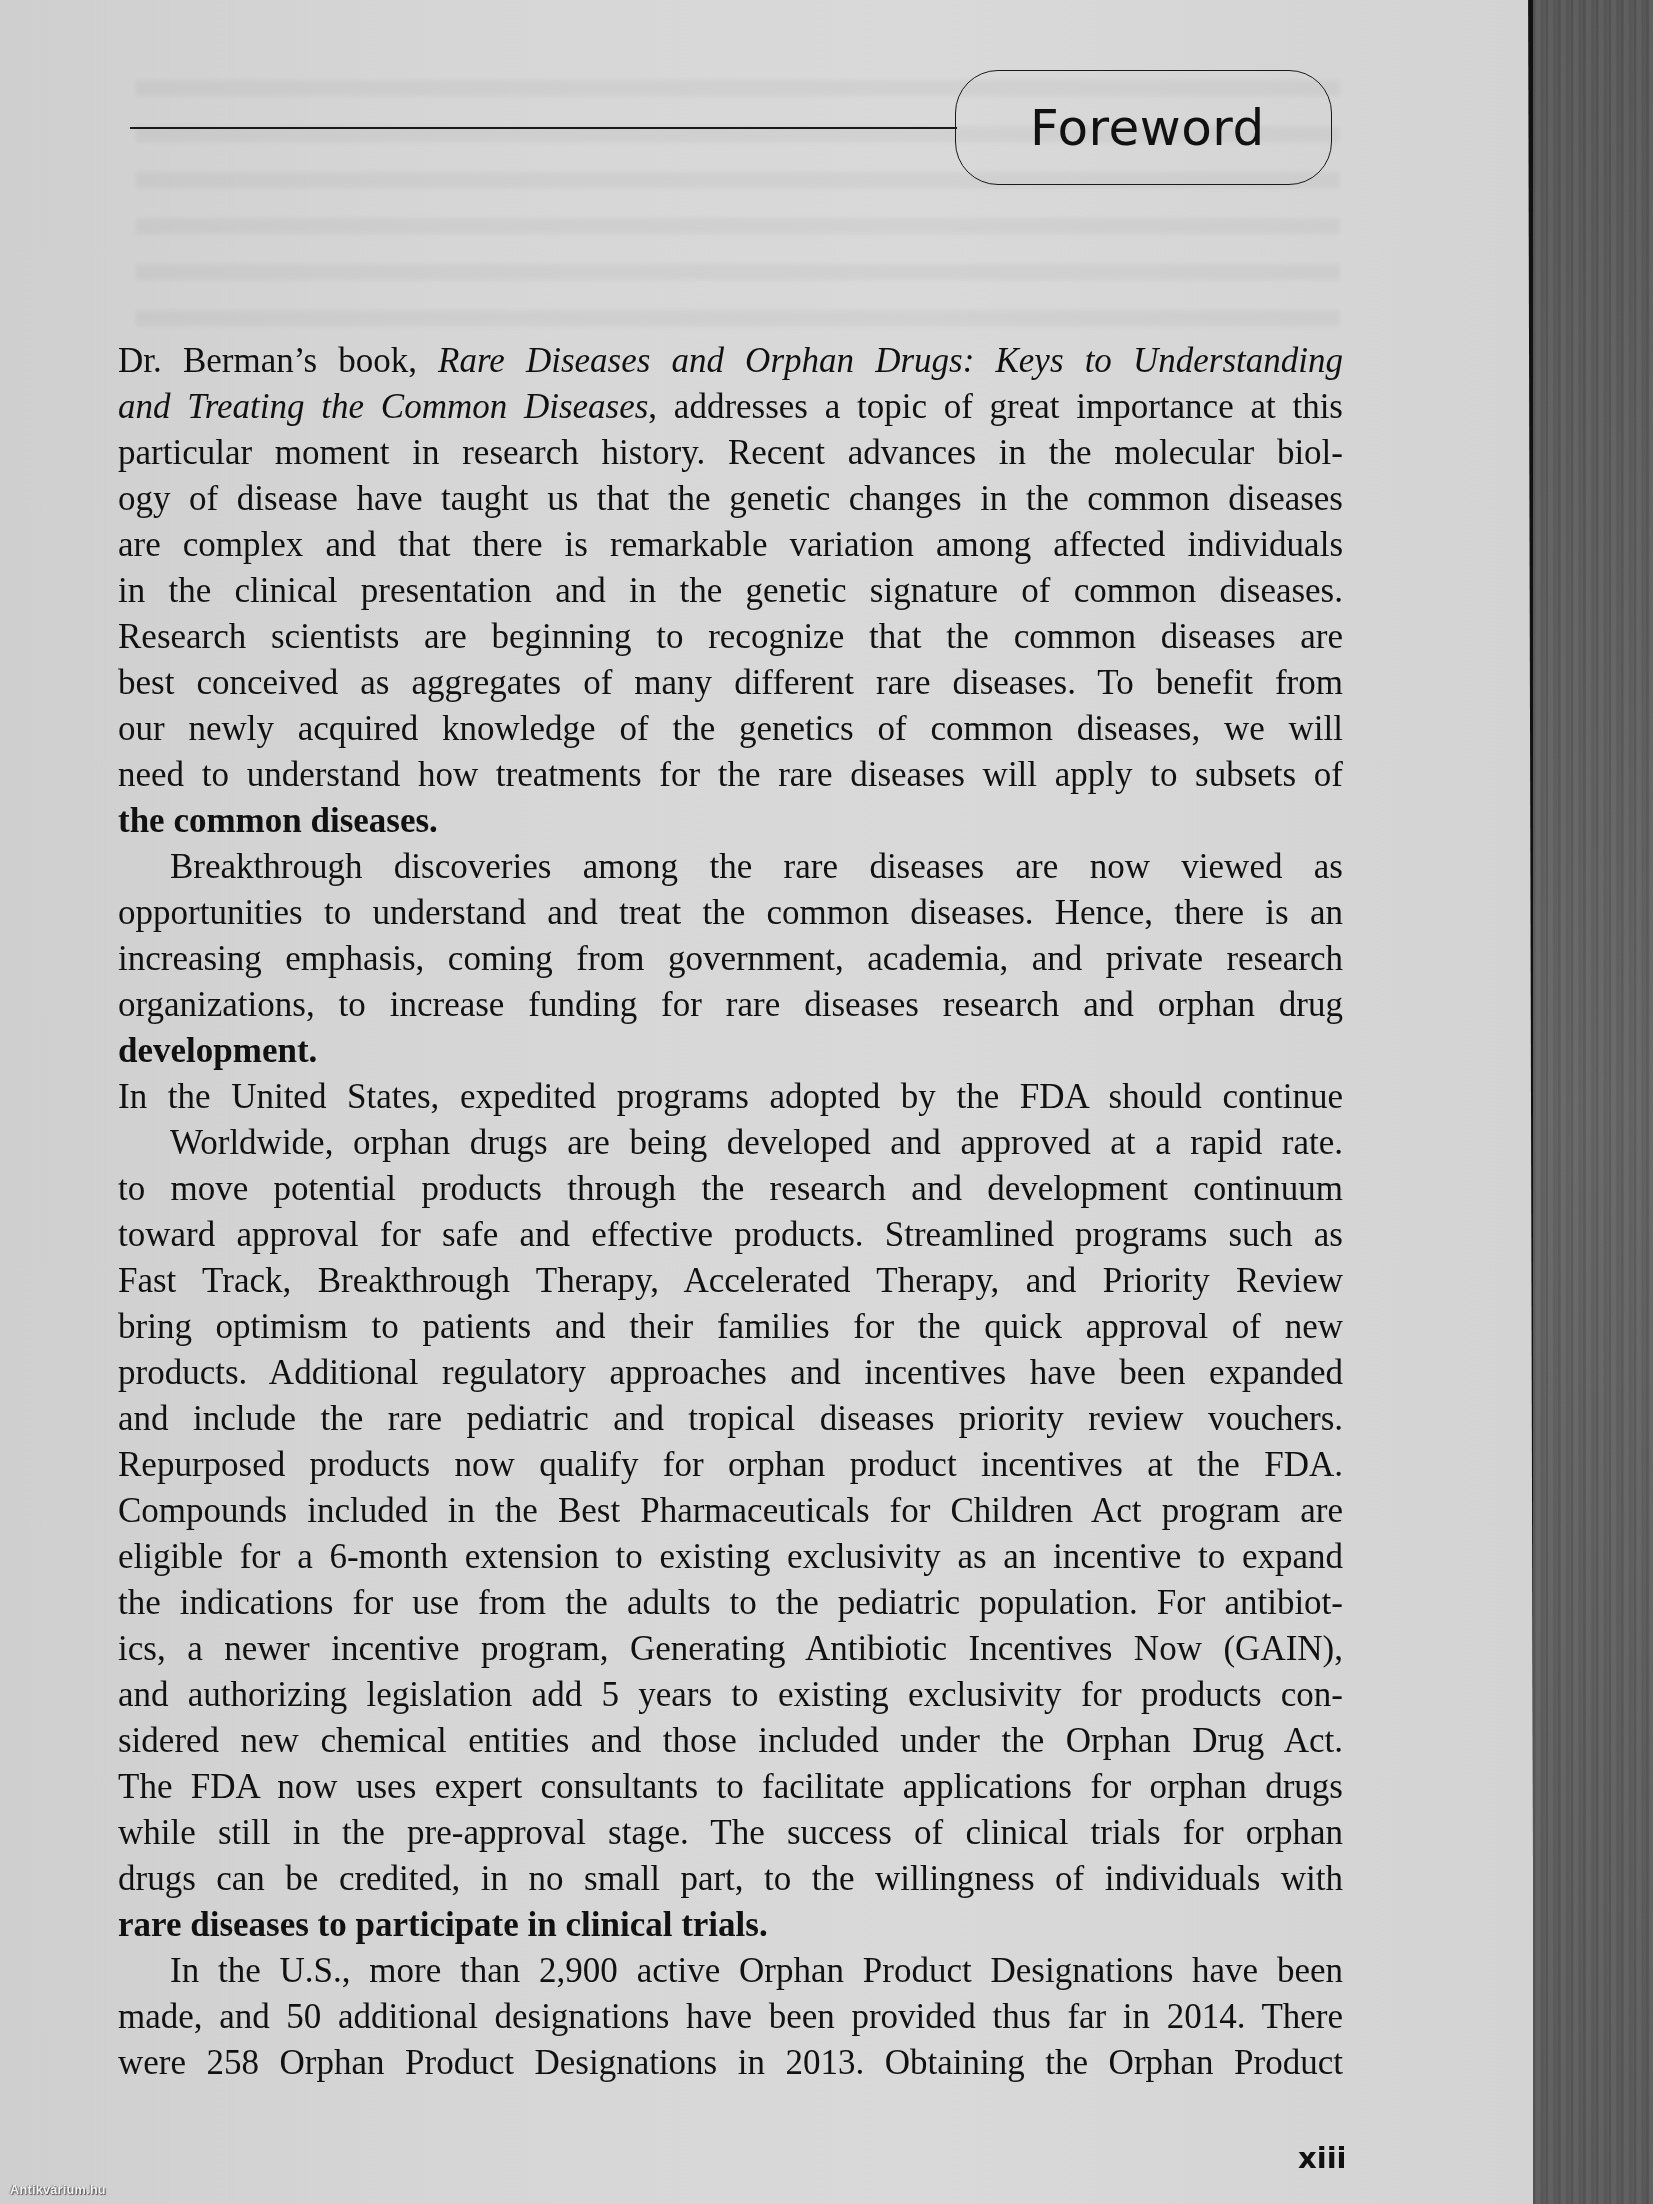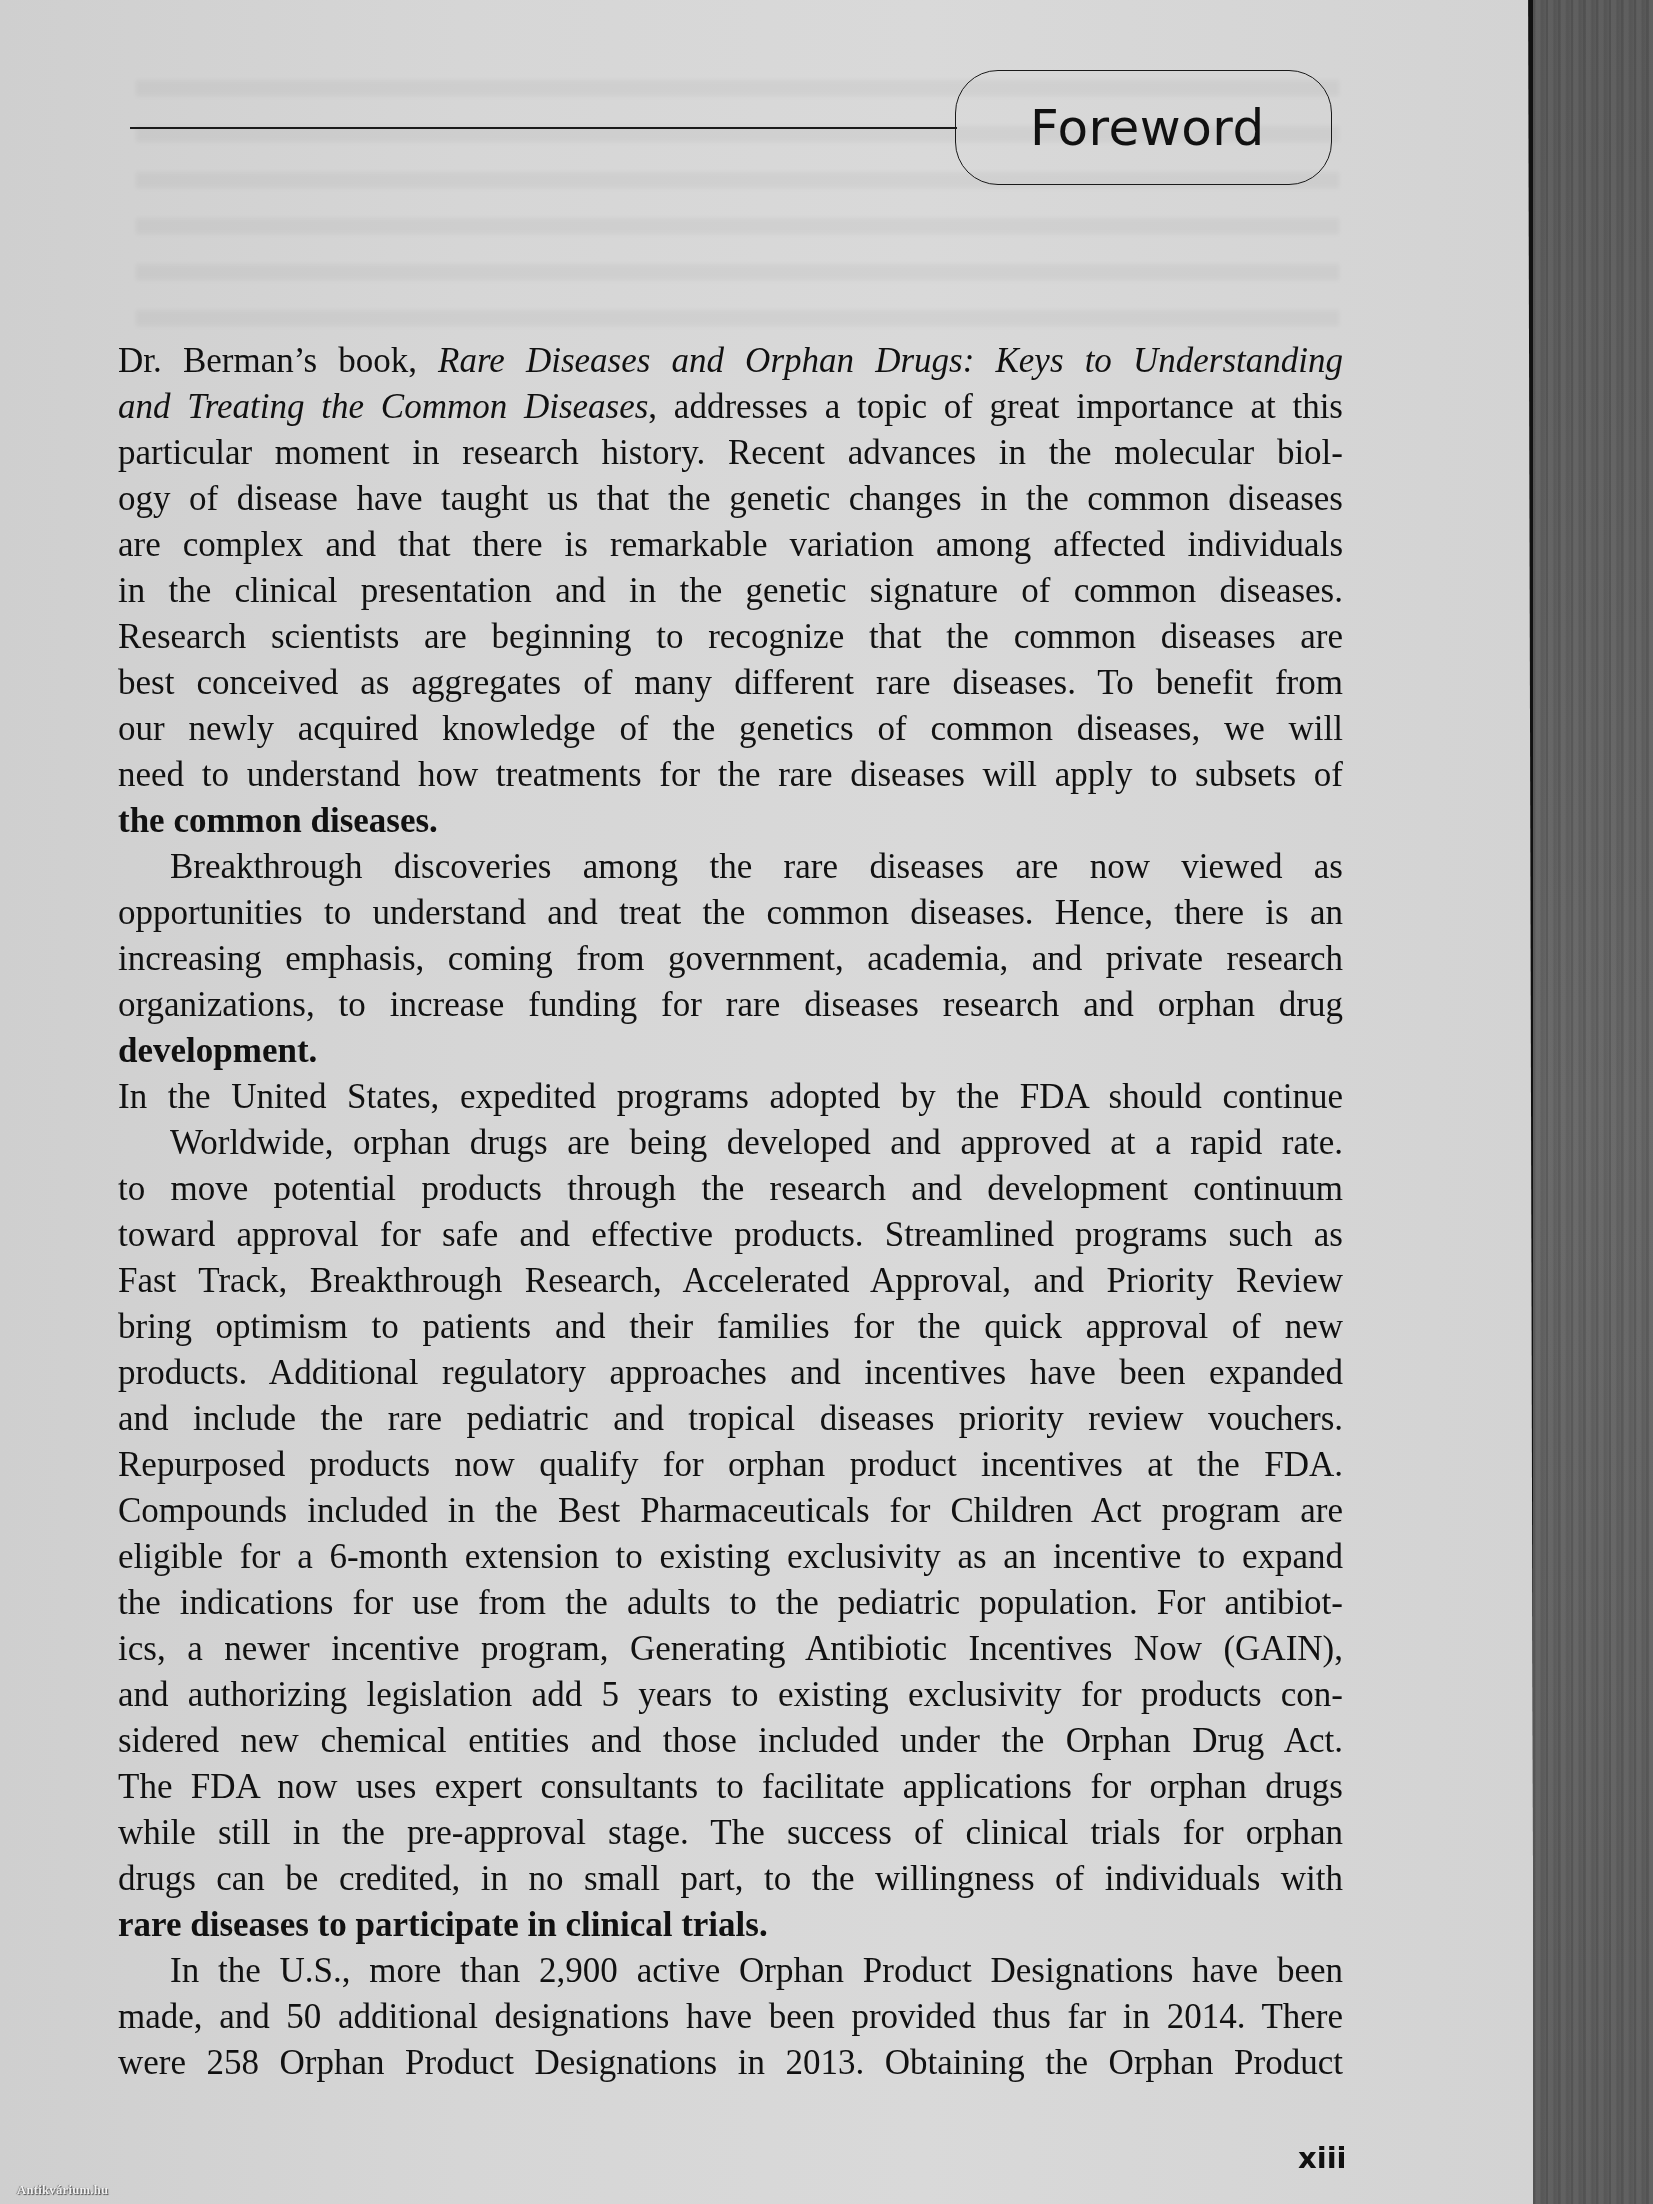--- a/index.html
+++ b/index.html
@@ -53,22 +53,22 @@
   }
   .line.last { text-align-last: left; font-weight: bold; }
   .line.indent { padding-left: 52px; }
   .body-text i { font-style: italic; }
   .page-number {
     position: absolute; left: 1298px; top: 2131px;
     font-family: "DejaVu Sans", sans-serif; font-weight: bold;
     font-size: 29px; color: #111; margin-top: 10px;
   }
   .watermark {
-    position: absolute; left: 17px; top: 2183px;
-    font-family: Liberation Serif, serif; font-weight: bold;
+    position: absolute; left: 10px; top: 2183px;
+    font-family: Liberation Sans, sans-serif; font-weight: bold;
     font-size: 12.6px; color: #f2f2f2;
     text-shadow: 1px 1px 1px #555, -1px 0 1px #777;
     letter-spacing: 0.3px;
     text-align: right;
   }
 </style>
 </head>
 <body>
 
 <div class="page">
@@ -96,21 +96,21 @@
         <span class="line"><span>opportunities to understand and treat the common diseases. Hence, there is an</span></span>
         <span class="line"><span>increasing emphasis, coming from government, academia, and private research</span></span>
         <span class="line"><span>organizations, to increase funding for rare diseases research and orphan drug</span></span>
         <span class="line last"><span>development.</span></span>
       </div>
       <div>
         <span class="line"><span>In the United States, expedited programs adopted by the FDA should continue</span></span>
         <span class="line indent"><span>Worldwide, orphan drugs are being developed and approved at a rapid rate.</span></span>
         <span class="line"><span>to move potential products through the research and development continuum</span></span>
         <span class="line"><span>toward approval for safe and effective products. Streamlined programs such as</span></span>
-        <span class="line"><span>Fast Track, Breakthrough Research, Accelerated Approval, and Priority Review</span></span>
+        <span class="line"><span>Fast Track, Breakthrough Therapy, Accelerated Therapy, and Priority Review</span></span>
         <span class="line"><span>bring optimism to patients and their families for the quick approval of new</span></span>
         <span class="line"><span>products. Additional regulatory approaches and incentives have been expanded</span></span>
         <span class="line"><span>and include the rare pediatric and tropical diseases priority review vouchers.</span></span>
         <span class="line"><span>Repurposed products now qualify for orphan product incentives at the FDA.</span></span>
         <span class="line"><span>Compounds included in the Best Pharmaceuticals for Children Act program are</span></span>
         <span class="line"><span>eligible for a 6-month extension to existing exclusivity as an incentive to expand</span></span>
         <span class="line"><span>the indications for use from the adults to the pediatric population. For antibiot-</span></span>
         <span class="line"><span>ics, a newer incentive program, Generating Antibiotic Incentives Now (GAIN),</span></span>
         <span class="line"><span>and authorizing legislation add 5 years to existing exclusivity for products con-</span></span>
         <span class="line"><span>sidered new chemical entities and those included under the Orphan Drug Act.</span></span>

